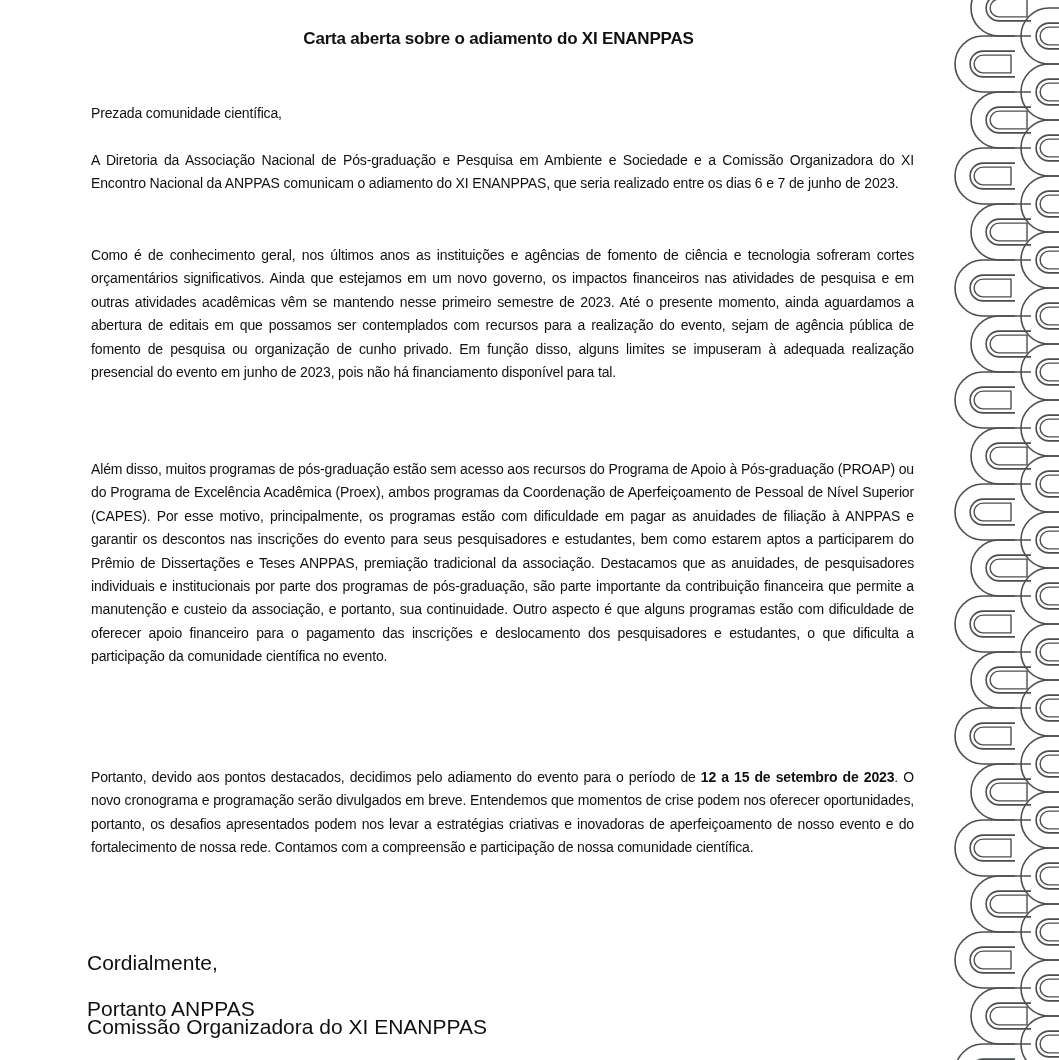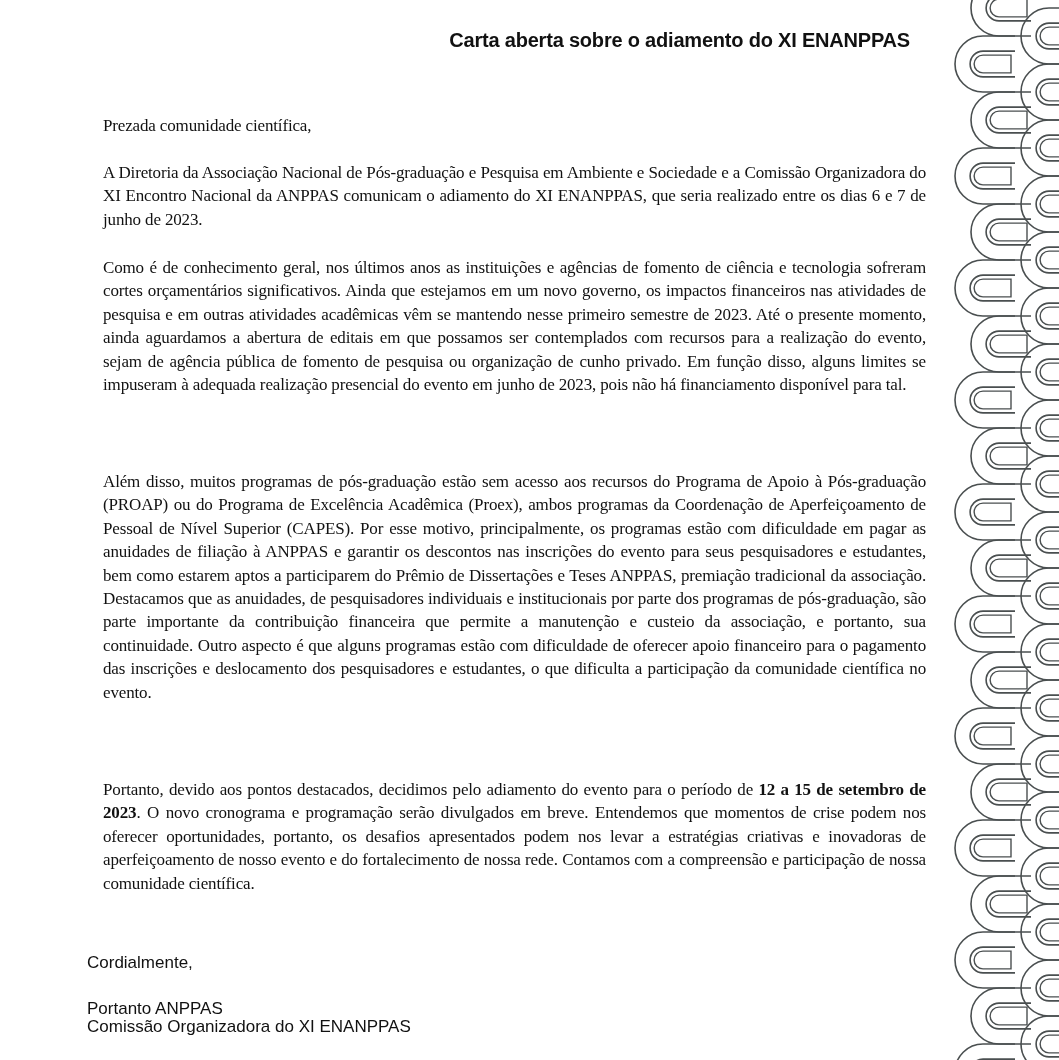--- a/index.html
+++ b/index.html
@@ -1,23 +1,23 @@
 <!DOCTYPE html>
 <html><head>
 <meta charset="utf-8">
 <style>
   html, body { margin: 0; padding: 0; background: #ffffff; }
   body { width: 1059px; height: 1060px; position: relative; overflow: hidden;
          font-family: "Liberation Sans", sans-serif; color: #111; }
   .page { position: absolute; left: 87px; top: 0; width: 823px; }
-  .title { position: absolute; top: 29px; left: 0; width: 823px; text-align: right;
-           font-weight: bold; font-size: 20px; letter-spacing: -0.2px; }
-  .p { position: absolute; left: 0; width: 823px; font-size: 17px; line-height: 23.4px;
-       text-align: justify; text-align-last: left; margin: 16px; letter-spacing: -0.15px; font-family: Liberation Serif, serif; }
-  .sig { font-size: 17px; line-height: 23px; position: absolute; left: 0; }
+  .title { position: absolute; top: 29px; left: 0; width: 823px; text-align: center;
+           font-weight: bold; font-size: 17px; letter-spacing: -0.2px; }
+  .p { position: absolute; left: 0; width: 823px; font-size: 14px; line-height: 23.4px;
+       text-align: justify; text-align-last: left; margin: 4px; letter-spacing: -0.15px; }
+  .sig { font-size: 21px; line-height: 23px; position: absolute; left: 0; }
   .deco { position: absolute; right: 0; top: 0; width: 110px; height: 1060px; }
   b { font-weight: bold; }
 </style>
 </head>
 <body>
 
 <div class="page">
   <div class="title">Carta aberta sobre o adiamento do XI ENANPPAS</div>
 
   <p class="p" style="top:98px;">Prezada comunidade científica,</p>

